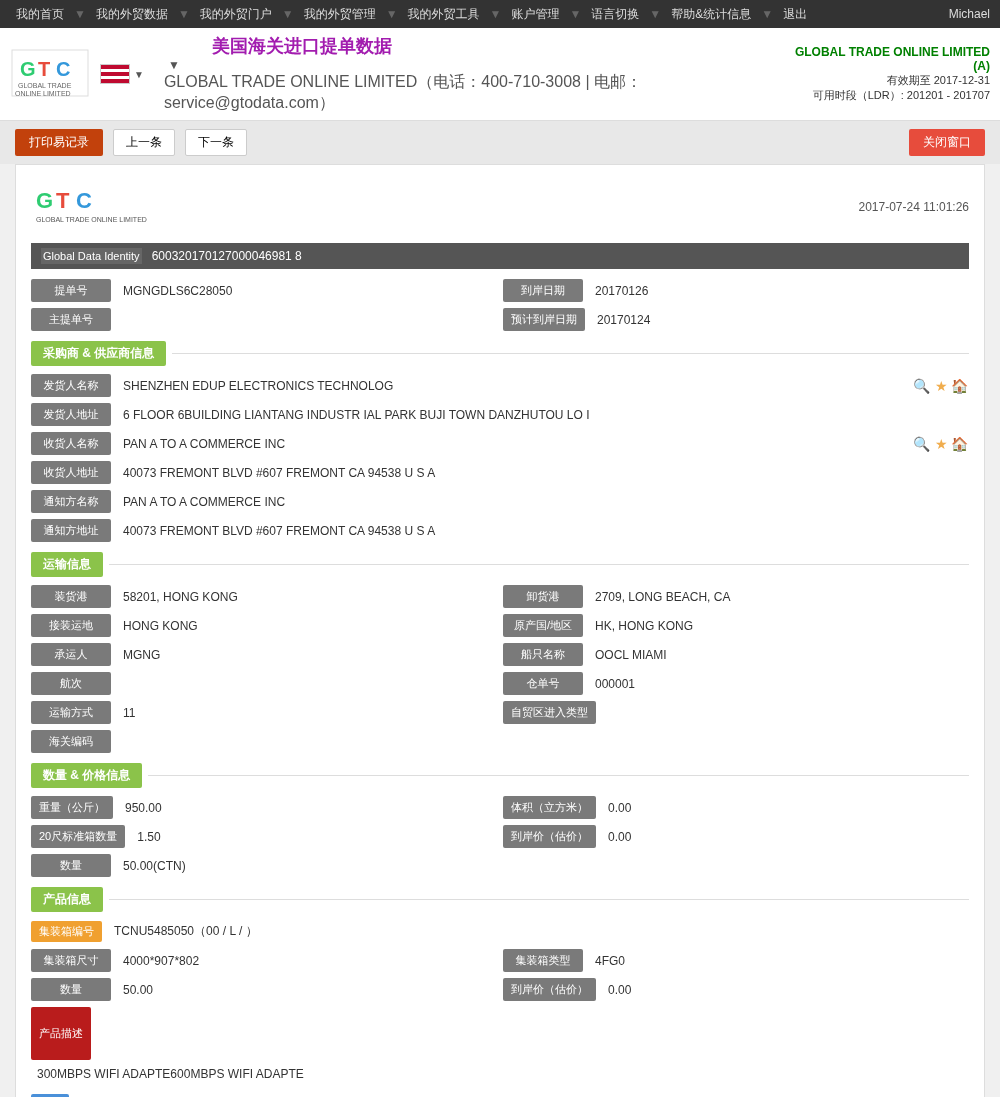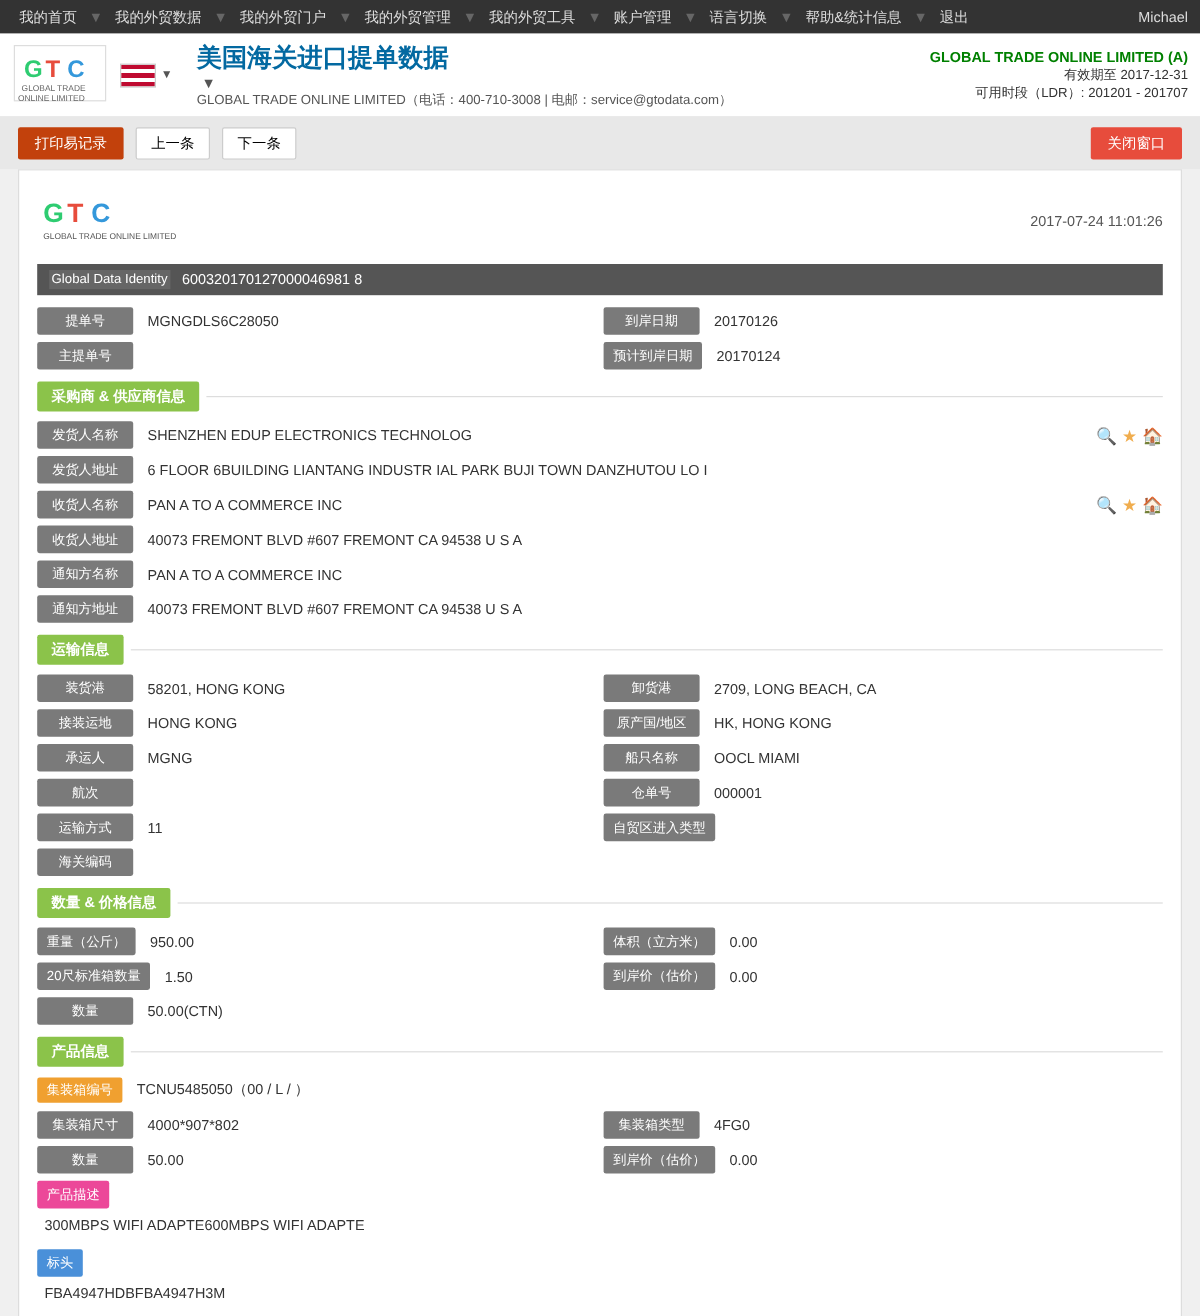--- a/index.html
+++ b/index.html
@@ -10,22 +10,22 @@
     .top-nav .nav-left { display: flex; gap: 4px; align-items: center; }
     .top-nav .nav-item { color: #ddd; cursor: pointer; padding: 0 6px; font-size: 12px; }
     .top-nav .nav-right { color: #ddd; }
 
     
     .header { background: #fff; display: flex; align-items: center; padding: 6px 10px; border-bottom: 1px solid #ddd; }
     .logo-area { display: flex; align-items: center; gap: 10px; }
     .logo-box { background: white; }
     .flag-area { display: flex; align-items: center; gap: 4px; font-size: 12px; }
     .header-title-area { margin-left: 20px; }
-    .header-title { font-size: 21px; color: #0369a1; font-weight: bold; }
-    .header-subtitle { font-size: 11px; color: #555; }
+    .header-title { font-size: 18px; color: #a21caf; font-weight: bold; margin-left: 48px; }
+    .header-subtitle { font-size: 16px; color: #555; }
     .header-right { margin-left: auto; text-align: right; }
     .company-name { color: green; font-weight: bold; font-size: 12px; }
     .validity { font-size: 11px; color: #333; }
     .usage-time { font-size: 11px; color: #333; }
 
     
     .toolbar { background: #e8e8e8; padding: 8px 15px; display: flex; align-items: center; gap: 10px; }
     .btn-open { background: #c2410c; color: white; border: none; padding: 5px 14px; cursor: pointer; border-radius: 2px; font-size: 12px; }
     .btn-nav { background: #fff; border: 1px solid #ccc; padding: 4px 12px; cursor: pointer; font-size: 12px; border-radius: 2px; }
     .btn-close { background: #e74c3c; color: white; border: none; padding: 5px 14px; cursor: pointer; border-radius: 2px; font-size: 12px; margin-left: auto; }
@@ -58,21 +58,21 @@
     .icon-star { color: #f0ad4e; cursor: pointer; font-size: 14px; }
     .icon-home { color: #8bc34a; cursor: pointer; font-size: 14px; }
 
     
     .card-footer { border-top: 1px solid #eee; padding-top: 8px; display: flex; align-items: center; justify-content: space-between; font-size: 11px; color: #555; margin-top: 10px; }
 
     
     .badge-orange { background: #f0a030; color: white; padding: 3px 8px; font-size: 11px; border-radius: 2px; display: inline-block; }
 
     
-    .product-desc-label { background: #ec4899; color: white; padding: 4px 8px; font-size: 11px; border-radius: 2px; display: inline-block; margin-bottom: 4px; }
+    .product-desc-label { background: #b91c1c; color: white; padding: 19px 8px; font-size: 11px; border-radius: 2px; display: inline-block; margin-bottom: 4px; }
     .product-desc-value { font-size: 12px; padding: 3px 6px; color: #333; }
     .carrier-label { background: #4a90d9; color: white; padding: 4px 8px; font-size: 11px; border-radius: 2px; display: inline-block; margin: 4px 0; }
     .carrier-value { font-size: 12px; padding: 3px 6px; color: #333; }
   </style>
 </head>
 <body>
 
 <div class="top-nav">
   <div class="nav-left">
     <span class="nav-item">我的首页</span>

